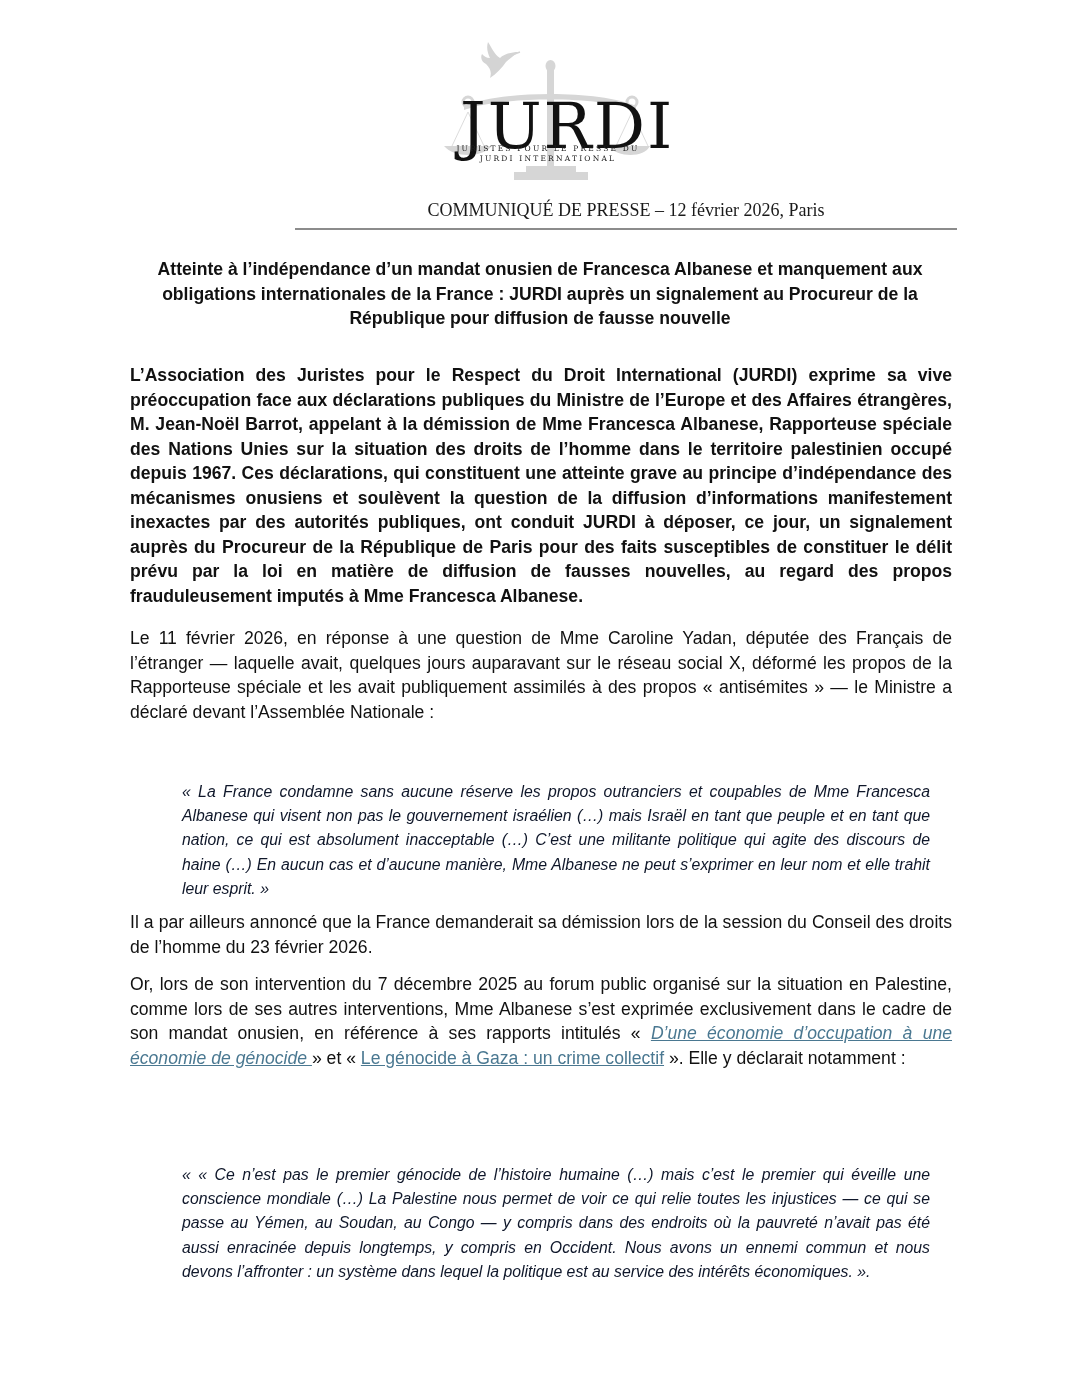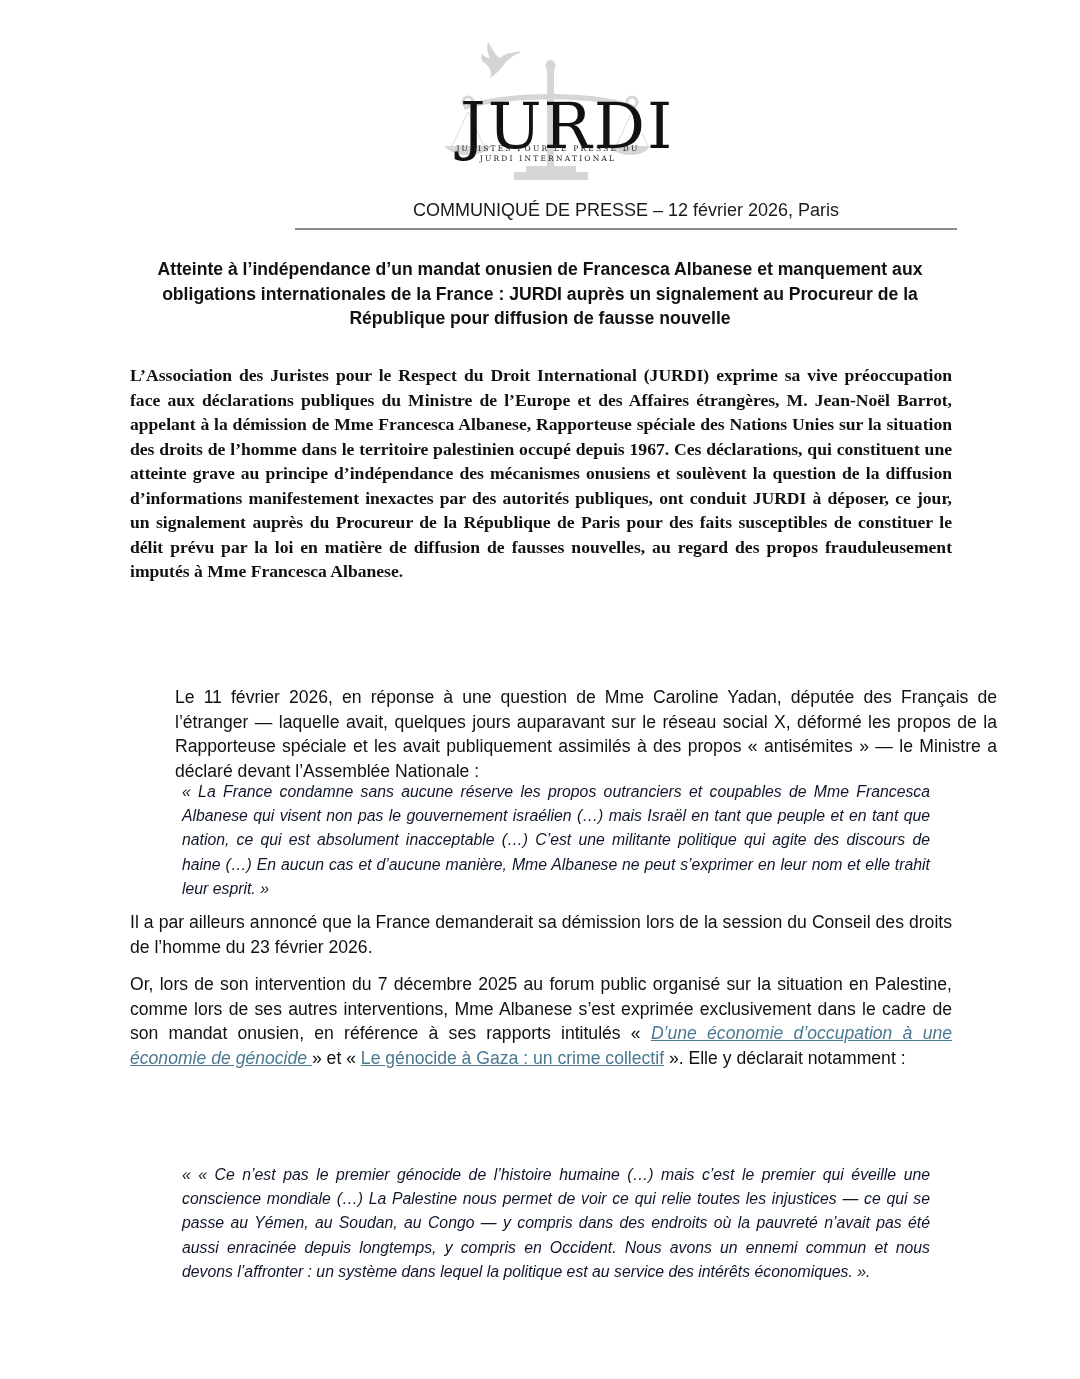--- a/index.html
+++ b/index.html
@@ -18,36 +18,36 @@
       position: absolute; left: 18px; width: 200px; text-align: center;
       font-family: "DejaVu Serif", serif; font-size: 7.5px; letter-spacing: 2.2px;
       color: #222; background: transparent; line-height: 1;
     }
     .logo-sub.l1 { top: 117px; }
     .logo-sub.l2 { top: 127px; }
 
     
     .press-header {
       position: absolute; left: 295px; top: 200px; width: 662px; text-align: center;
-      font-family: Liberation Sans, sans-serif; font-size: 18px; color: #1a1a1a;
+      font-family: Liberation Serif, serif; font-size: 18px; color: #1a1a1a;
     }
     .rule { position: absolute; left: 295px; top: 228px; width: 662px; height: 2px; background: #8c8c8c; }
 
     
     .title {
       position: absolute; left: 128px; top: 257px; width: 824px; text-align: center;
       font-family: "Liberation Sans", sans-serif; font-weight: bold; font-size: 17.6px;
       line-height: 24.5px; color: #111;
     }
 
     .para {
       position: absolute; left: 130px; width: 822px; text-align: justify;
       font-family: "Liberation Sans", sans-serif; font-size: 17.6px; line-height: 24.5px; color: #111;
     }
-    .para.bold { font-weight: bold; font-family: Liberation Serif, serif; }
+    .para.bold { font-weight: bold; }
     .quote {
       position: absolute; left: 182px; width: 748px; text-align: justify;
       font-family: "Liberation Sans", sans-serif; font-style: italic; font-size: 15.8px;
       line-height: 24.2px; color: #0f172a;
     }
     .link { color: #4a7891; text-decoration: underline; text-decoration-color: #4a7891; }
     .link.it { font-style: italic; }
   </style>
 </head>
 <body>
@@ -80,21 +80,21 @@
     <div class="logo-sub l2">JURDI INTERNATIONAL</div>
   </div>
 
   <div class="press-header">COMMUNIQUÉ DE PRESSE – 12 février 2026, Paris</div>
   <div class="rule"></div>
 
   <div class="title">Atteinte à l’indépendance d’un mandat onusien de Francesca Albanese et manquement aux obligations internationales de la France : JURDI auprès un signalement au Procureur de la République pour diffusion de fausse nouvelle</div>
 
   <div class="para bold" style="top:363px;">L’Association des Juristes pour le Respect du Droit International (JURDI) exprime sa vive préoccupation face aux déclarations publiques du Ministre de l’Europe et des Affaires étrangères, M. Jean-Noël Barrot, appelant à la démission de Mme Francesca Albanese, Rapporteuse spéciale des Nations Unies sur la situation des droits de l’homme dans le territoire palestinien occupé depuis 1967. Ces déclarations, qui constituent une atteinte grave au principe d’indépendance des mécanismes onusiens et soulèvent la question de la diffusion d’informations manifestement inexactes par des autorités publiques, ont conduit JURDI à déposer, ce jour, un signalement auprès du Procureur de la République de Paris pour des faits susceptibles de constituer le délit prévu par la loi en matière de diffusion de fausses nouvelles, au regard des propos frauduleusement imputés à Mme Francesca Albanese.</div>
 
-  <div class="para" style="top:685px;margin-left:45px;">Le 11 février 2026, en réponse à une question de Mme Caroline Yadan, députée des Français de l’étranger — laquelle avait, quelques jours auparavant  sur le réseau social X, déformé les propos de la Rapporteuse spéciale et les avait publiquement assimilés à des propos « antisémites » — le Ministre a déclaré devant l’Assemblée Nationale :</div>
+  <div class="para" style="top:626px;">Le 11 février 2026, en réponse à une question de Mme Caroline Yadan, députée des Français de l’étranger — laquelle avait, quelques jours auparavant  sur le réseau social X, déformé les propos de la Rapporteuse spéciale et les avait publiquement assimilés à des propos « antisémites » — le Ministre a déclaré devant l’Assemblée Nationale :</div>
 
   <div class="quote" style="top:780px;">« La France condamne sans aucune réserve les propos outranciers et coupables de Mme Francesca Albanese qui visent non pas le gouvernement israélien (…) mais Israël en tant que peuple et en tant que nation, ce qui est absolument inacceptable (…) C’est une militante politique qui agite des discours de haine (…) En aucun cas et d’aucune manière, Mme Albanese ne peut s’exprimer en leur nom et elle trahit leur esprit. »</div>
 
   <div class="para" style="top:910px;">Il a par ailleurs annoncé que la France demanderait sa démission lors de la session du Conseil des droits de l’homme du 23 février 2026.</div>
 
   <div class="para" style="top:972px;">
     <span>Or, lors de son intervention du 7 décembre 2025 au forum public organisé sur la situation en Palestine, comme lors de ses autres interventions, Mme Albanese s’est exprimée exclusivement dans le cadre de son mandat onusien, en référence à ses rapports intitulés « </span><a class="link it">D’une économie d’occupation à une économie de génocide </a><span>» et « </span><a class="link">Le génocide à Gaza : un crime collectif</a><span> ». Elle y déclarait notamment :</span>
   </div>
 
   <div class="quote" style="top:1163px;">« « Ce n’est pas le premier génocide de l’histoire humaine (…) mais c’est le premier qui éveille une conscience mondiale (…) La Palestine nous permet de voir ce qui relie toutes les injustices — ce qui se passe au Yémen, au Soudan, au Congo — y compris dans des endroits où la pauvreté n’avait pas été aussi enracinée depuis longtemps, y compris en Occident. Nous avons un ennemi commun et nous devons l’affronter : un système dans lequel la politique est au service des intérêts économiques. ».</div>

